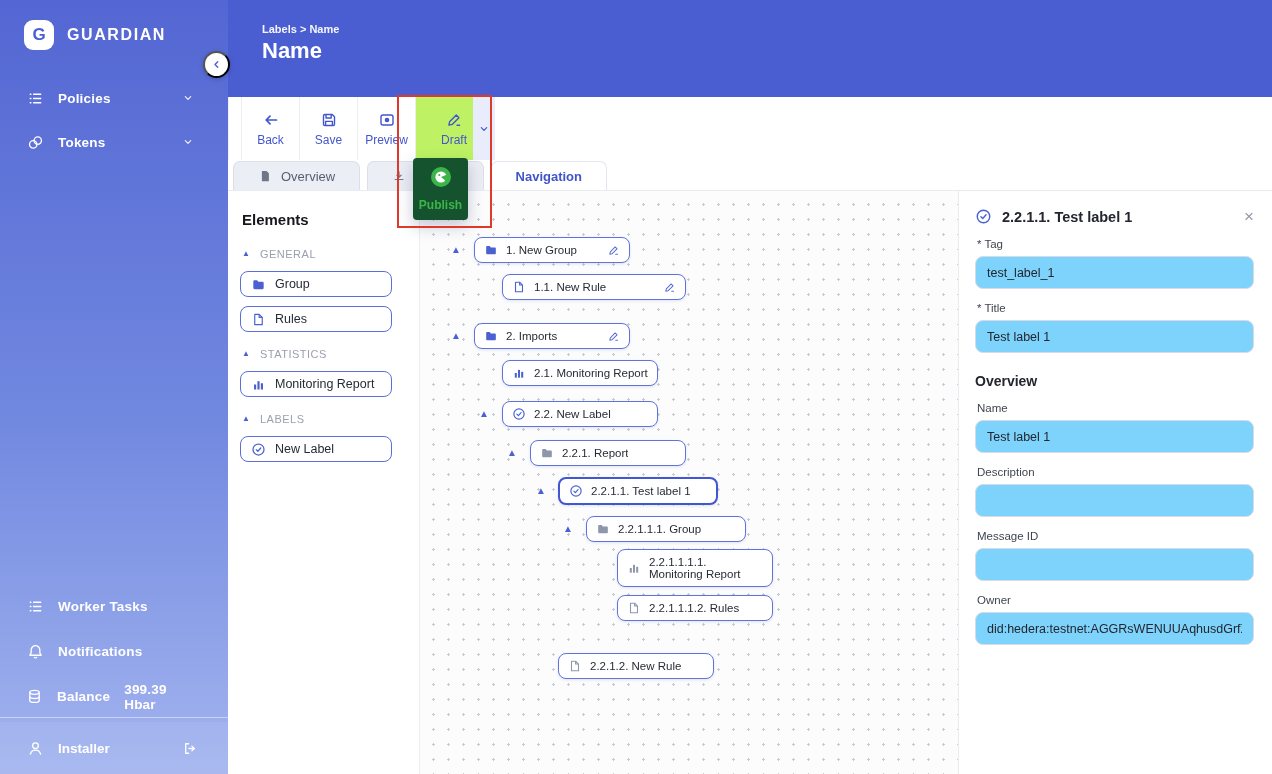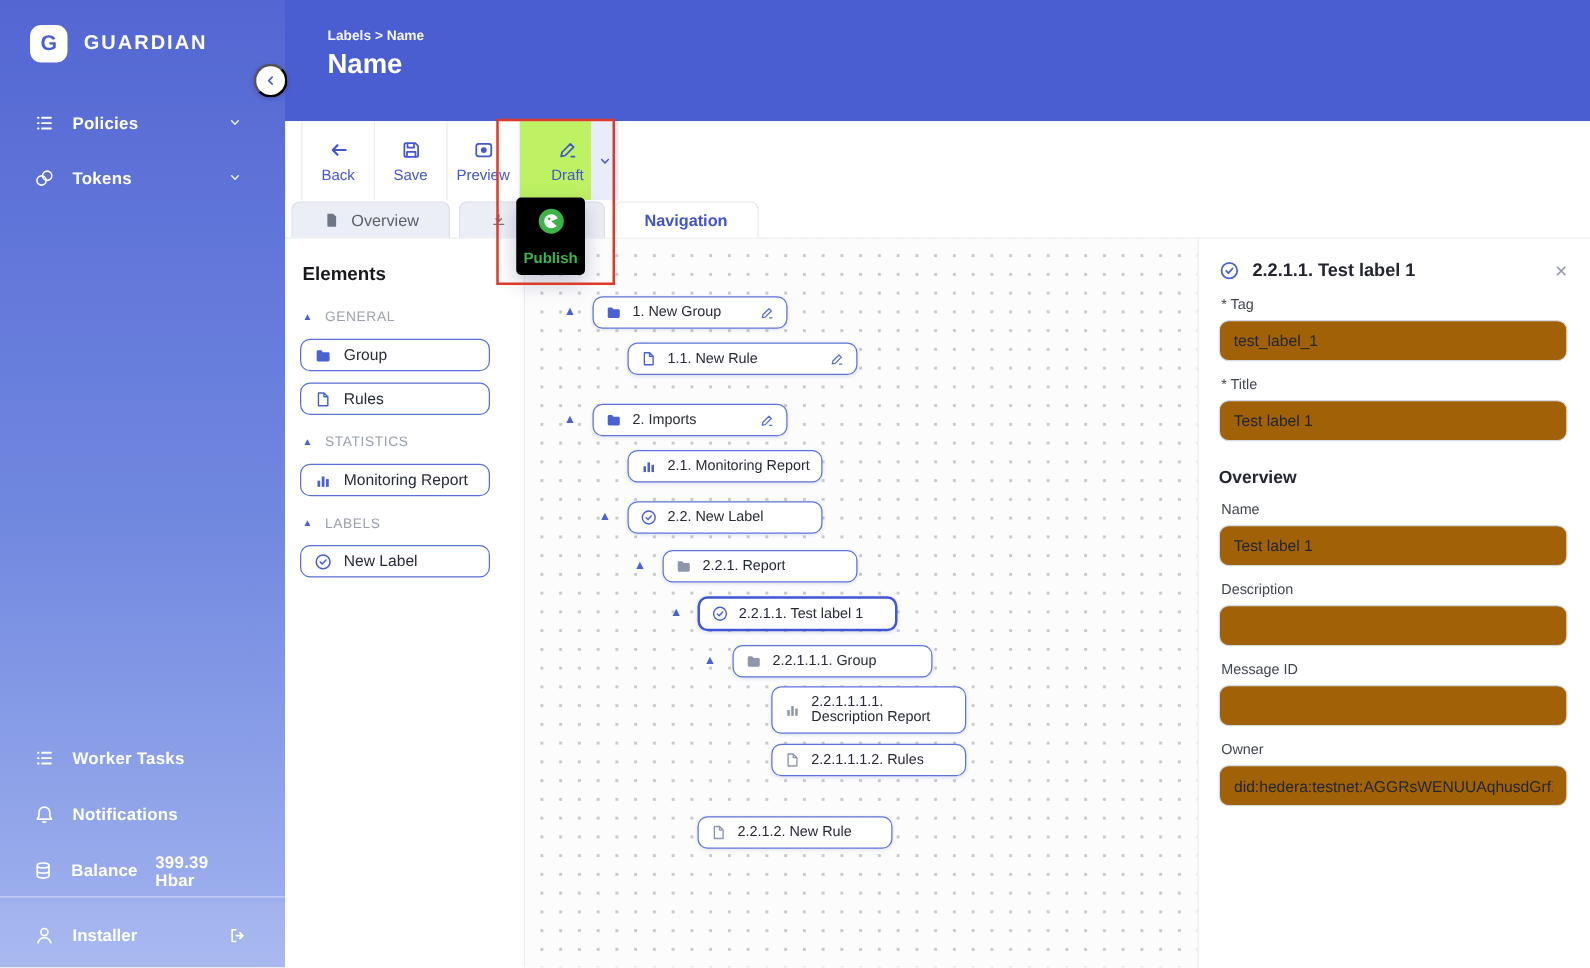--- a/index.html
+++ b/index.html
@@ -104,25 +104,25 @@
   
   .details-panel{position:absolute;left:958px;top:191px;right:0;bottom:0;background:#fff;
     border-left:1px solid #e9ebf0;padding:17px 18px 0 16px;}
   .details-head{display:flex;align-items:center;gap:10px;}
   .details-head .check{display:flex;color:#4b61d1;} .details-head .check svg{width:17px;height:17px;}
   .details-title{font-size:14.5px;font-weight:bold;color:#23252f;}
   .details-close{margin-left:auto;color:#9299a6;font-size:17px;line-height:17px;cursor:pointer;}
   .field{margin-bottom:4px;}
   .field-label{font-size:11.5px;color:#40454f;margin:13px 0 6px 2px;}
   .field-input{width:100%;height:33px;border:1px solid #d7dbe3;border-radius:8px;padding:0 11px;
-    font-size:12.5px;color:#23262e;font-family:"Liberation Sans",sans-serif;outline:none;background:#a16207;}
+    font-size:12.5px;color:#23262e;font-family:"Liberation Sans",sans-serif;outline:none;background:#7dd3fc;}
   .overview-title{font-size:14px;font-weight:bold;color:#23252f;margin:20px 0 2px 0;}
 
   
-  .publish-menu{position:absolute;left:413px;top:158px;width:55px;height:62px;background:#000000;
+  .publish-menu{position:absolute;left:413px;top:158px;width:55px;height:62px;background:#14532d;
     border-radius:4px;box-shadow:0 6px 16px rgba(30,40,90,.25);z-index:20;display:flex;
     align-items:center;justify-content:center;}
   .publish-item{display:flex;flex-direction:column;align-items:center;gap:6px;cursor:pointer;}
   .publish-item svg{width:22px;height:22px;}
   .publish-label{font-size:12px;font-weight:600;color:var(--green);}
   .annotation{position:absolute;left:397px;top:95px;width:95px;height:133px;
     border:2.5px solid var(--red);z-index:40;pointer-events:none;}
 </style>
 </head>
 <body>
@@ -474,21 +474,21 @@
   </div>
       <div class="node tall muted" style="left: 197px; top: 358px; width: 156px;">
 
     <span class="node-icon">
           <svg viewBox="0 0 18 18" fill="currentColor">
             <rect x="3.6" y="9" width="2.6" height="6"></rect>
             <rect x="7.7" y="5" width="2.6" height="10"></rect>
             <rect x="11.8" y="7.5" width="2.6" height="7.5"></rect>
           </svg>
         </span>
-    <span class="node-label">2.2.1.1.1.1. Description Report</span>
+    <span class="node-label">2.2.1.1.1.1. Monitoring Report</span>
 
   </div>
       <div class="node muted" style="left: 197px; top: 404px; width: 156px;">
 
     <span class="node-icon">
           <svg viewBox="0 0 18 18" fill="none" stroke="currentColor" stroke-width="1.4" stroke-linejoin="round">
             <path d="M4.5 2.8h5.3l3.7 3.7v8.7H4.5z"></path>
             <path d="M9.8 2.8v3.7h3.7"></path>
           </svg>
         </span>

